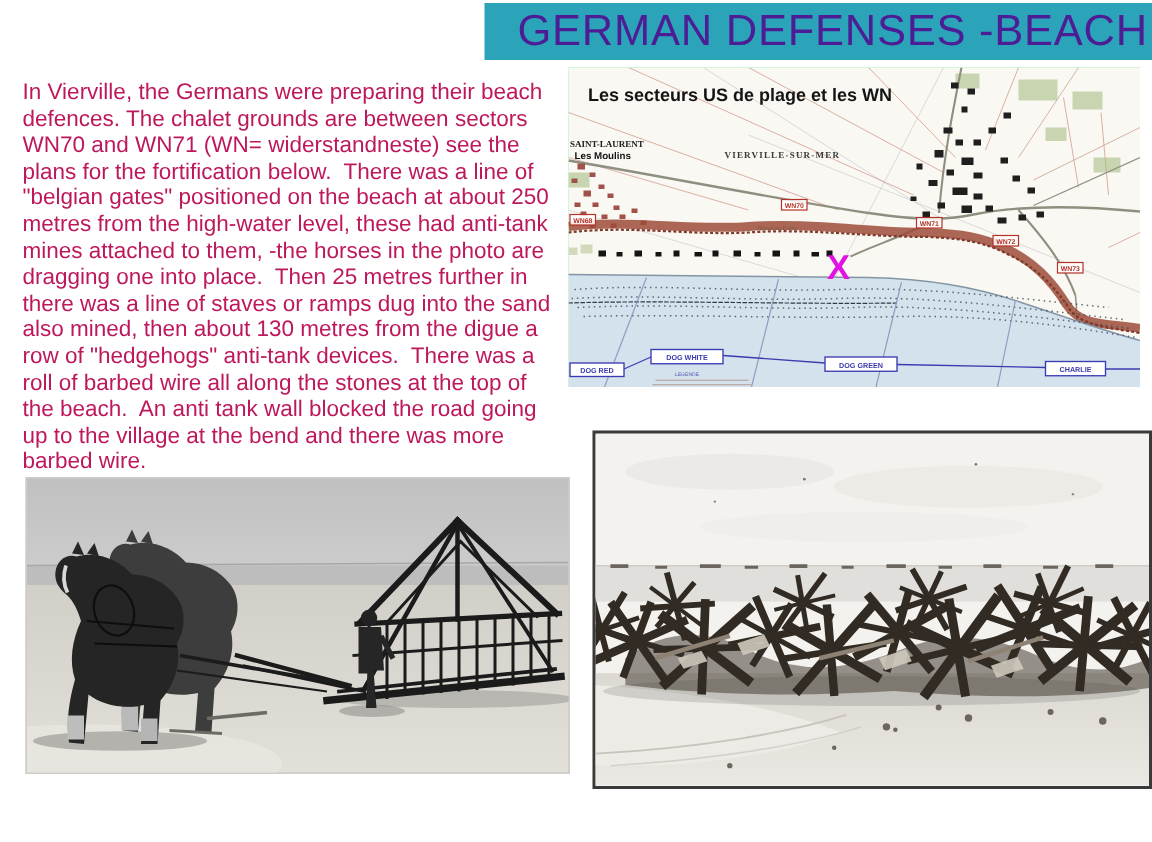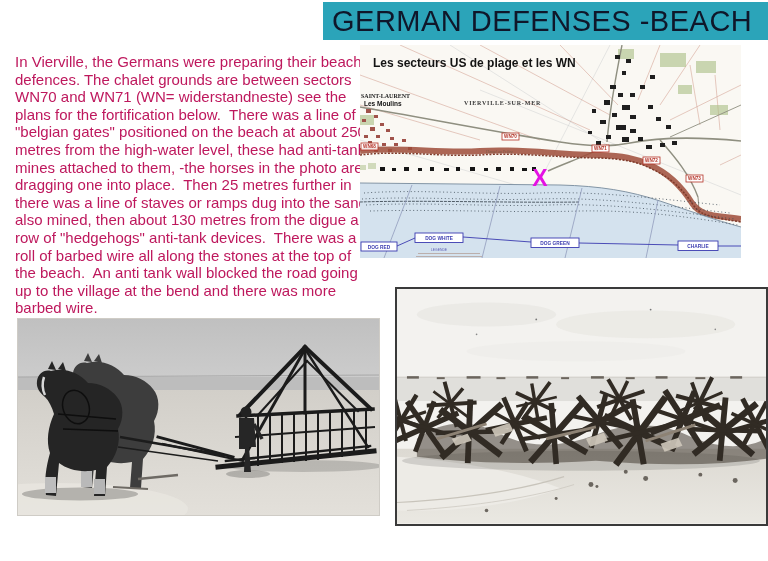--- a/index.html
+++ b/index.html
@@ -5,28 +5,28 @@
   html,body{margin:0;padding:0;background:#ffffff;}
   .slide{
     position:relative;width:768px;height:561px;background:#ffffff;overflow:hidden;
     font-family:"Liberation Sans", sans-serif;
   }
   .header-banner{
     position:absolute;left:323px;top:2px;width:445px;height:38px;
     background:#2BA4B9;display:flex;align-items:center;
   }
   .header-banner .title{
-    color:#0f172a;font-size:29px;letter-spacing:0.5px;padding-left:9px;white-space:nowrap;
+    color:#4c1d95;font-size:29px;letter-spacing:0.5px;padding-left:22px;white-space:nowrap;
   }
   .body-text{
     position:absolute;left:15px;top:53px;width:360px;
     font-size:15px;line-height:17.6px;color:#be185d;white-space:pre-wrap;
   }
   .map-figure{
-    position:absolute;left:360px;top:45px;width:381px;height:213px;background:#86efac;
+    position:absolute;left:379px;top:45px;width:381px;height:213px;background:#86efac;
   }
   .left-photo{
     position:absolute;left:17px;top:318px;width:361px;height:196px;
     border:1px solid #cfccc6;background:#cdcdcd;
   }
   .right-photo{
     position:absolute;left:395px;top:287px;width:369px;height:235px;
     border:2px solid #3a3a3a;background:#f3f2ef;
   }
   svg{display:block;}

